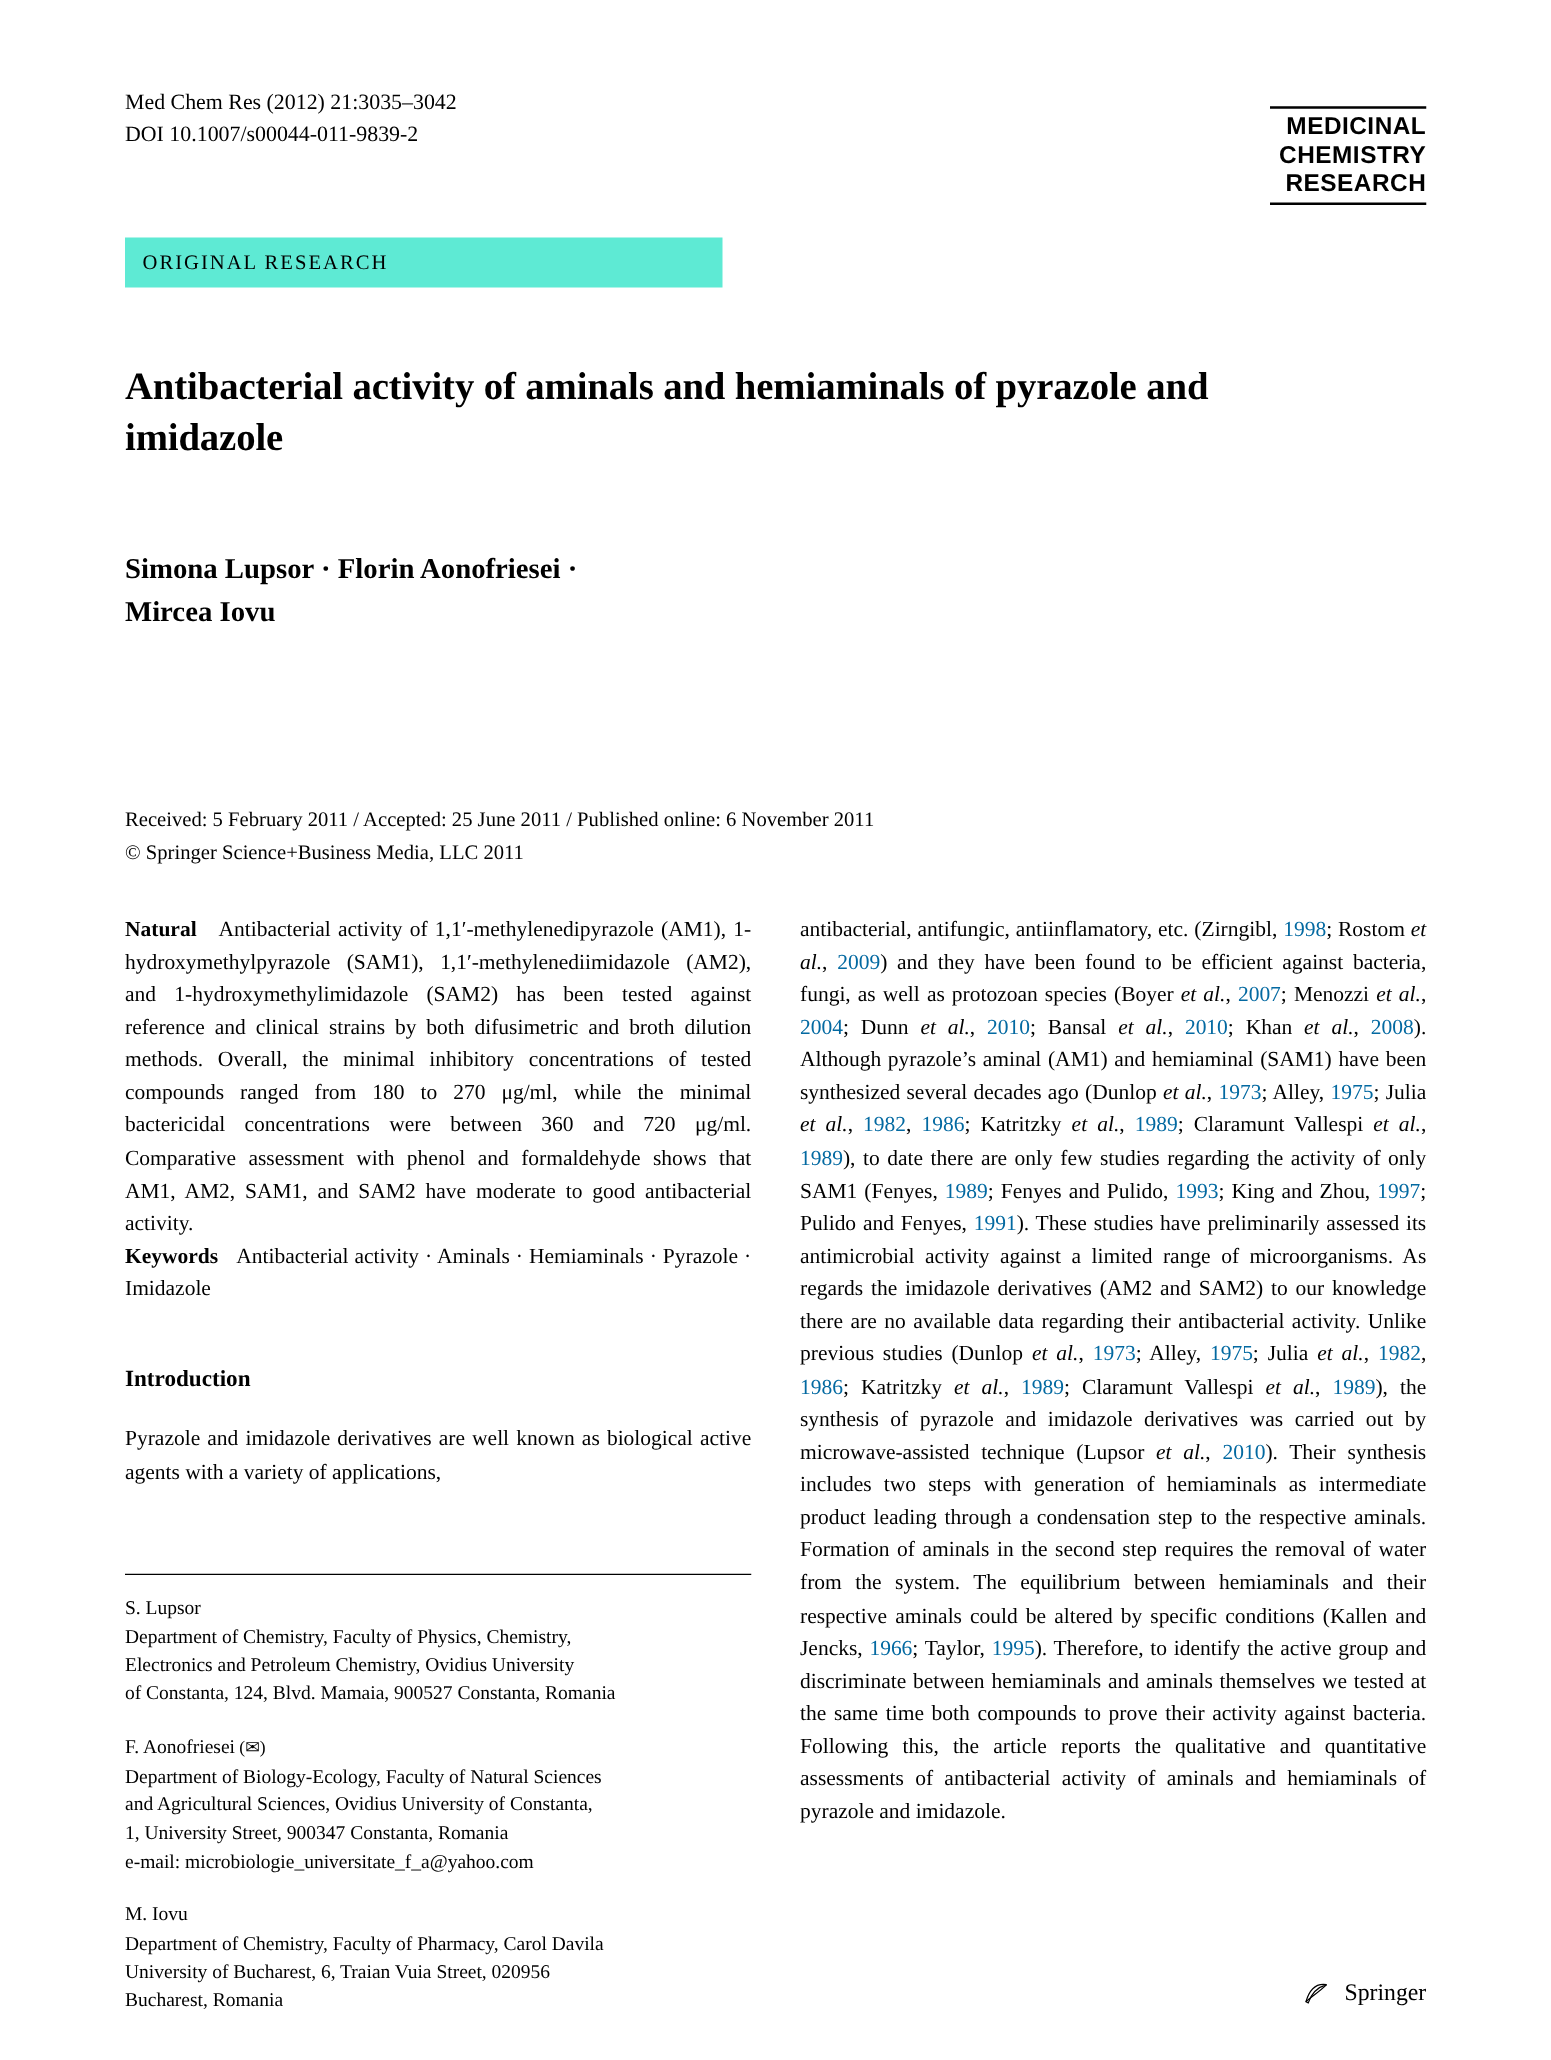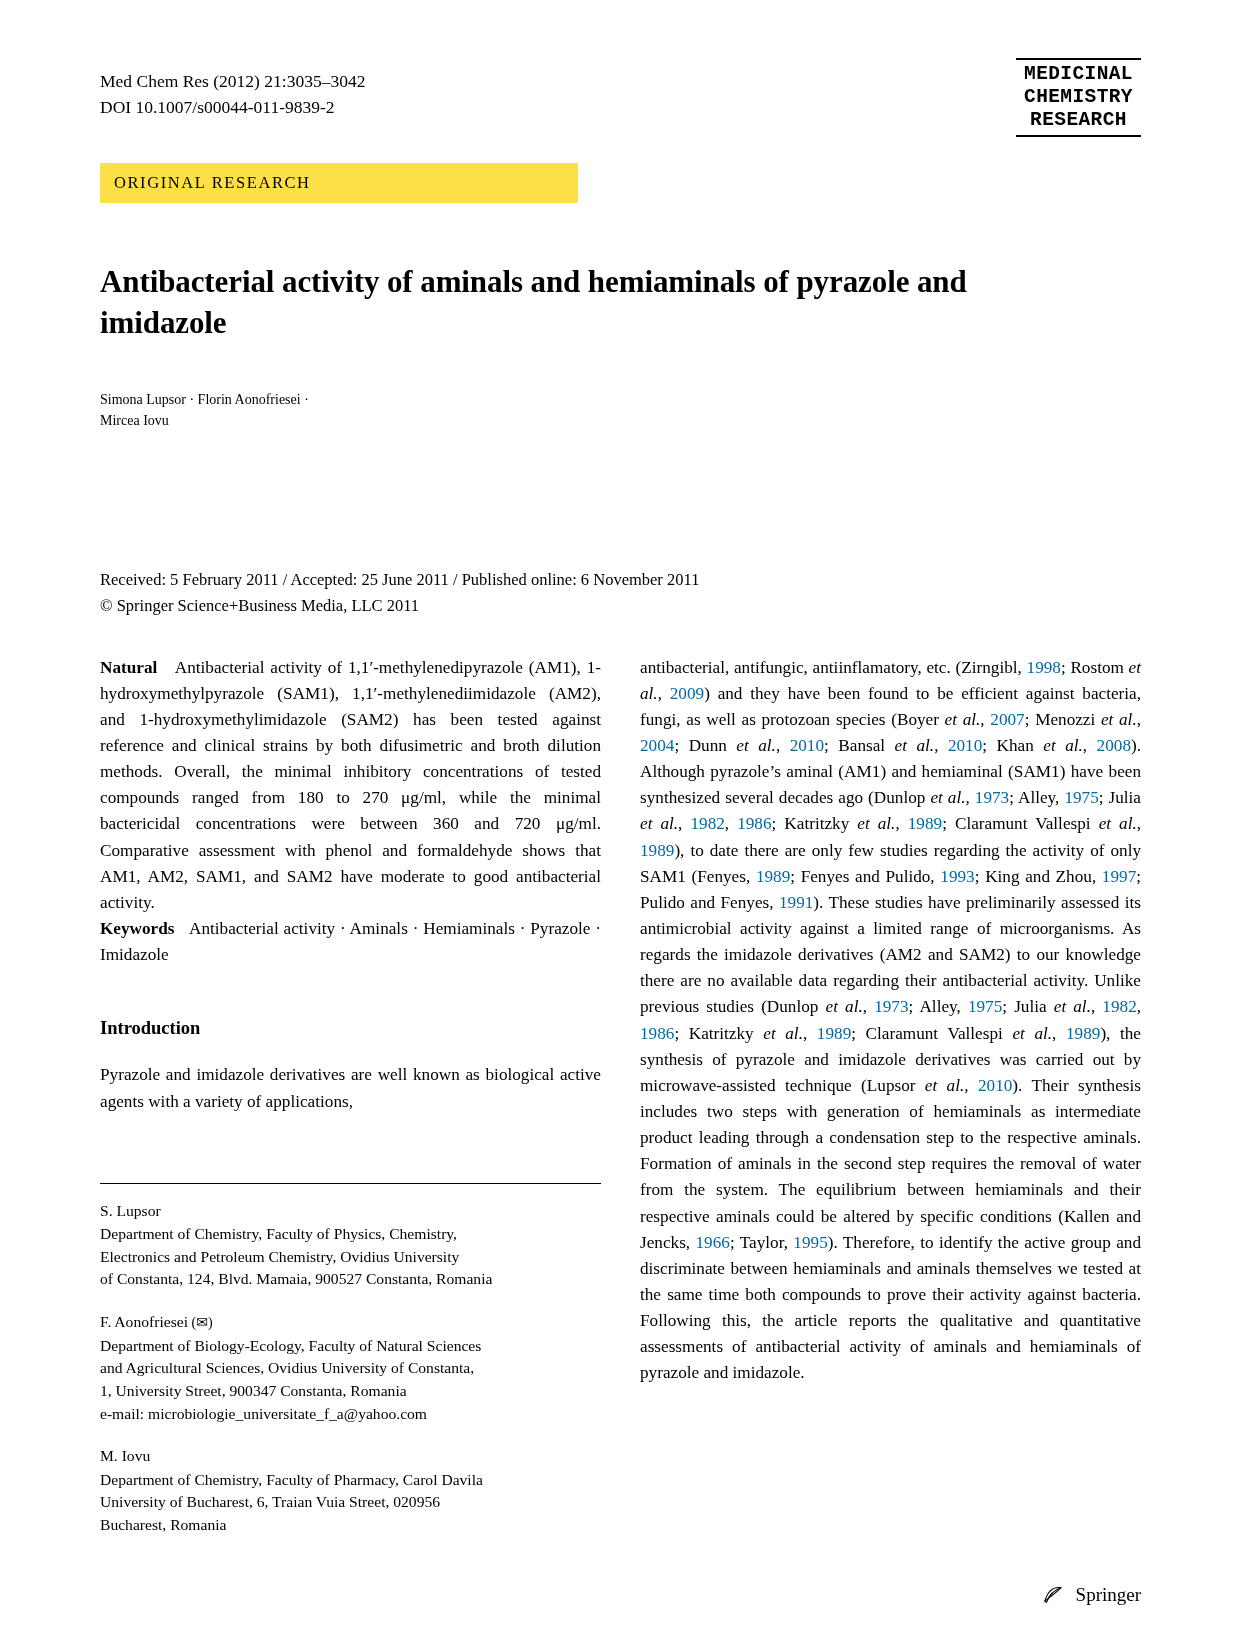--- a/index.html
+++ b/index.html
@@ -29,36 +29,37 @@
     justify-content: space-between;
     align-items: flex-start;
     margin-top: 10px;
   }
   .header-left {
     font-size: 17.5px;
     line-height: 1.5;
     padding-top: 10px;
   }
   .header-right {
-    text-align: center;
-    font-family: Liberation Mono, monospace;
+    text-align: right;
+    font-family: Liberation Sans, sans-serif;
     font-weight: bold;
     font-size: 19.5px;
     line-height: 1.18;
     letter-spacing: 0.4px;
     border-top: 2.5px solid #000;
     border-bottom: 2.5px solid #000;
     padding: 3px 0 3px 0;
     width: 125px;
+    margin-top: 27px;
   }
 
   
   .flag {
     margin-top: 26px;
-    background: #fde047;
+    background: #5eead4;
     width: 478px;
     height: 40px;
     display: flex;
     align-items: center;
     padding-left: 14px;
     box-sizing: border-box;
     font-family: "Liberation Serif", serif;
     font-size: 16.5px;
     letter-spacing: 1.6px;
   }
@@ -66,23 +67,23 @@
   
   .title {
     margin-top: 58px;
     font-size: 31px;
     font-weight: bold;
     line-height: 1.33;
     letter-spacing: -0.1px;
     max-width: 900px;
   }
   .authors {
-    margin-top: 46px;
-    font-size: 14px;
-    font-weight: normal;
+    margin-top: 68px;
+    font-size: 23px;
+    font-weight: bold;
     line-height: 1.5;
   }
 
   
   .received {
     margin-top: 136px;
     font-size: 16.5px;
     line-height: 1.55;
   }
 

